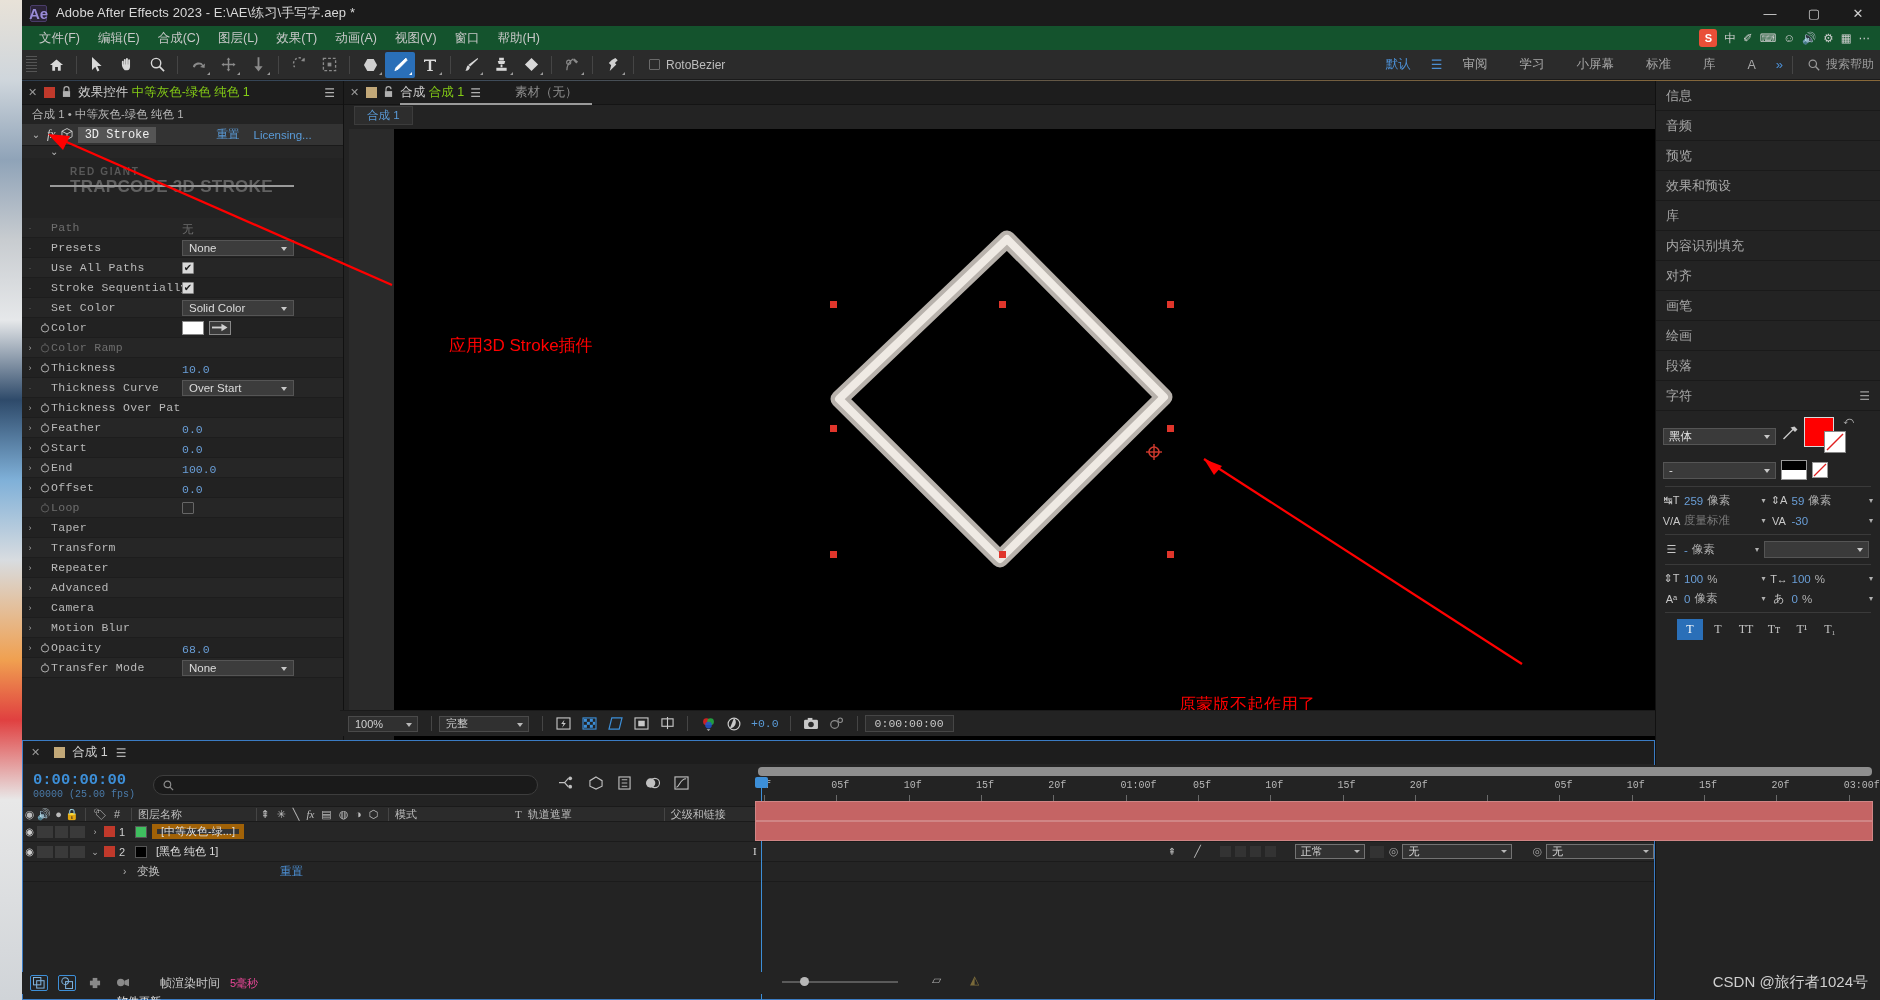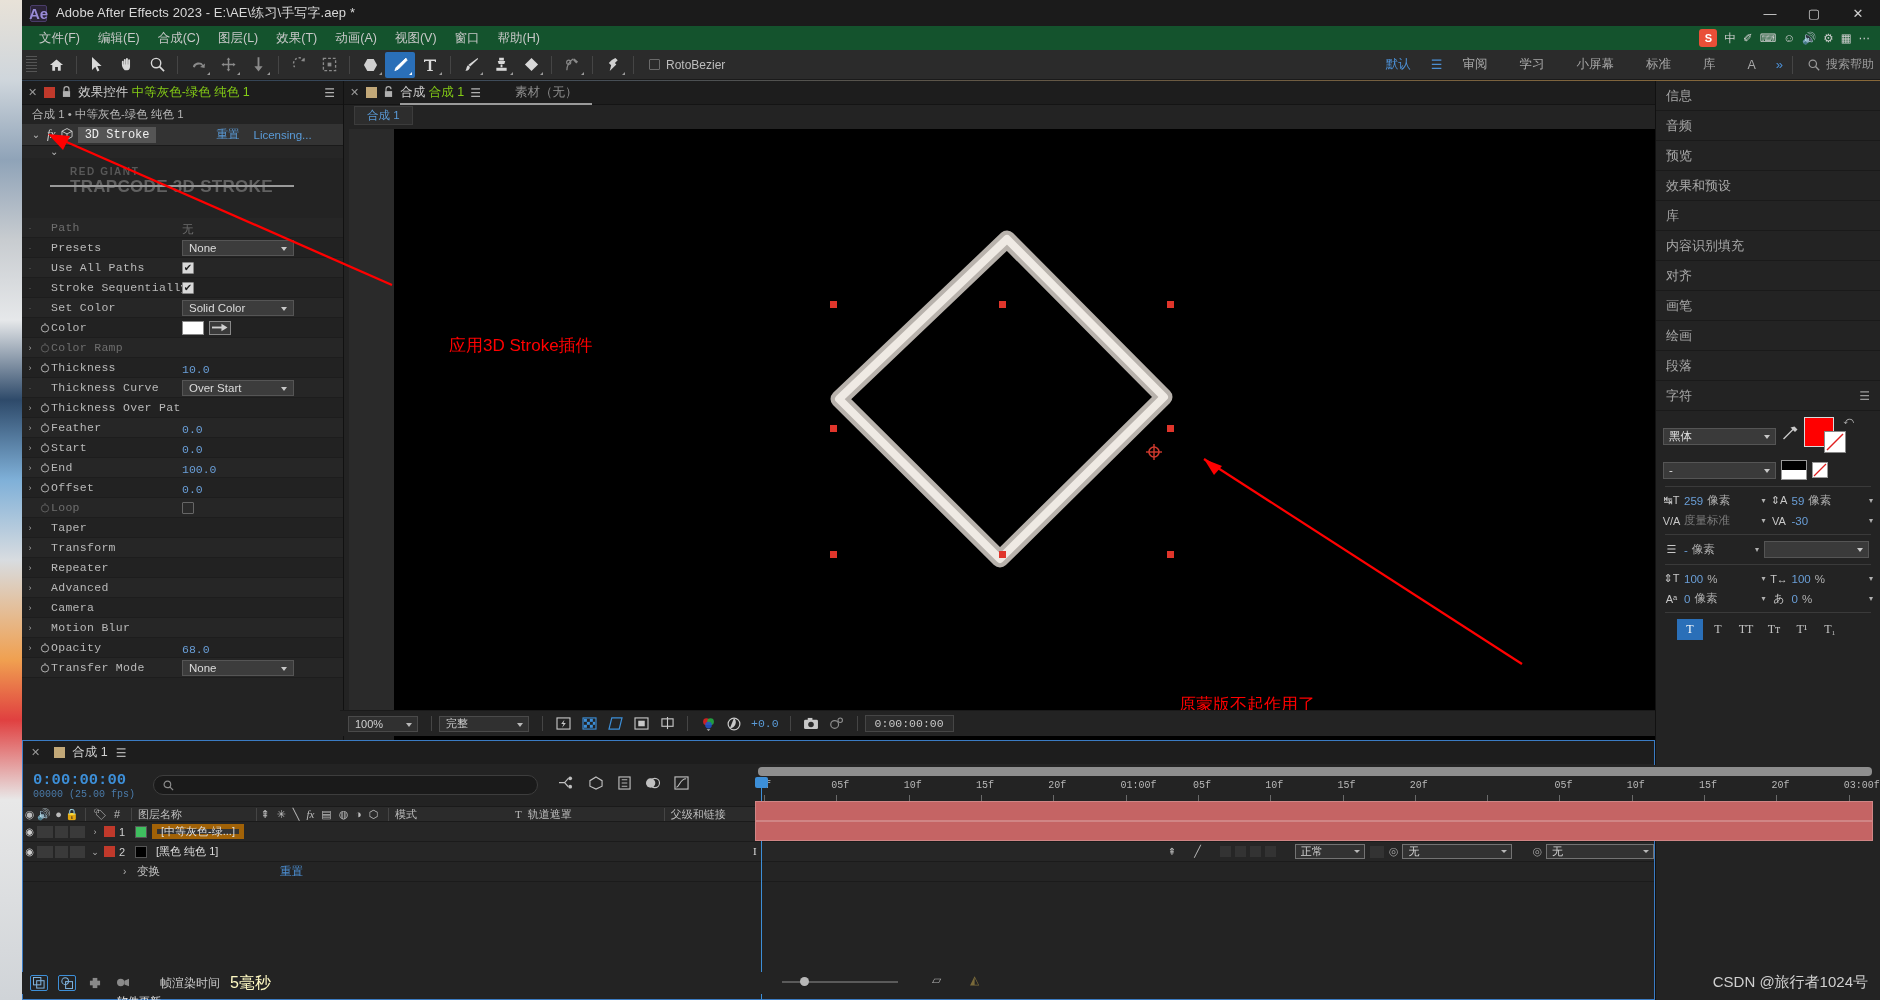--- a/index.html
+++ b/index.html
@@ -192,21 +192,21 @@
   .cti{position:absolute;top:12px;width:13px;height:24px;}
   .cti .head{width:13px;height:11px;background:#3d8fd8;border-radius:2px;}
   .cti .stem{position:absolute;left:6px;top:11px;width:1px;height:230px;background:#3d8fd8;}
   .bar-lay{position:absolute;left:0;height:20px;background:#c56464;border:1px solid #d08585;}
 
   .csdn{position:absolute;right:12px;bottom:8px;color:#cfcfcf;font-size:15px;}
   .statusbar{position:absolute;left:22px;top:972px;width:760px;height:22px;background:#232323;
     display:flex;align-items:center;gap:10px;padding-left:8px;}
   .sb-ic{width:18px;height:16px;display:flex;align-items:center;justify-content:center;color:#7fb4e0;}
   .sb-t{color:#c8c8c8;font-size:12px;margin-left:18px;}
-  .sb-v{color:#fef9c3;font-size:16px;}
+  .sb-v{color:#ec4899;font-size:11px;}
   .taskbar-peek{position:absolute;left:22px;top:994px;width:300px;height:6px;color:#ddd;font-size:10px;}
   .redline{position:absolute;pointer-events:none;}
 </style>
 </head>
 <body>
 
 <div class="app">
   <div class="desktop-bg"></div>
   <div class="desktop-left"></div>
 

